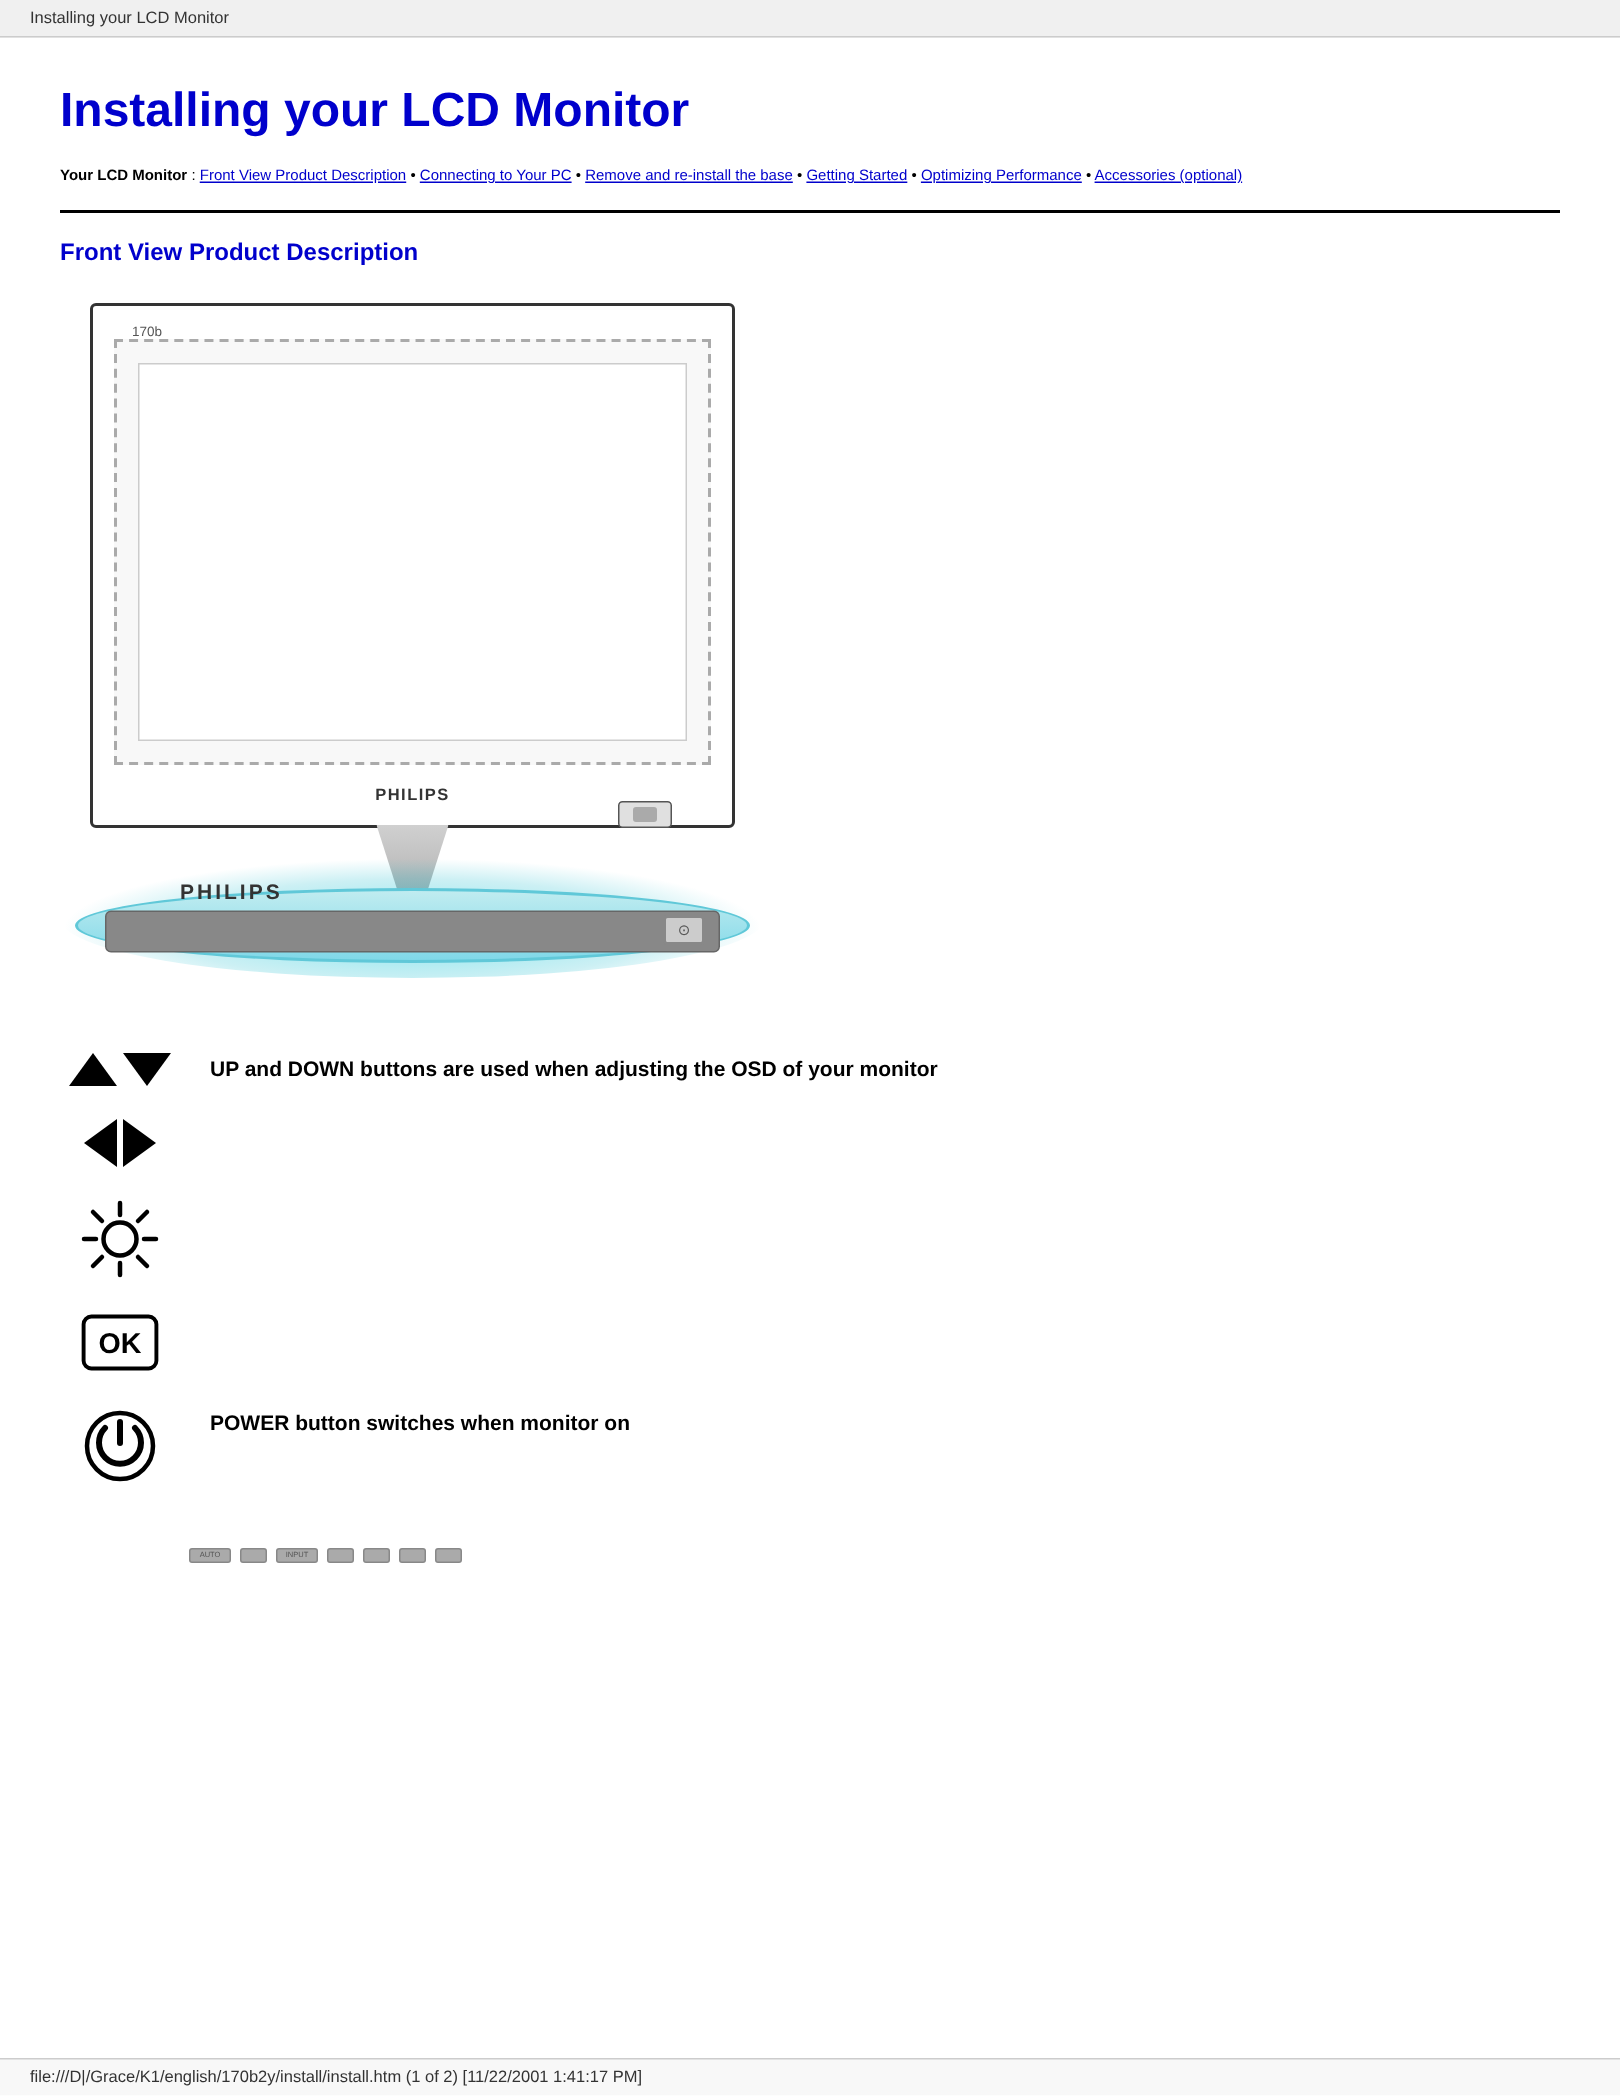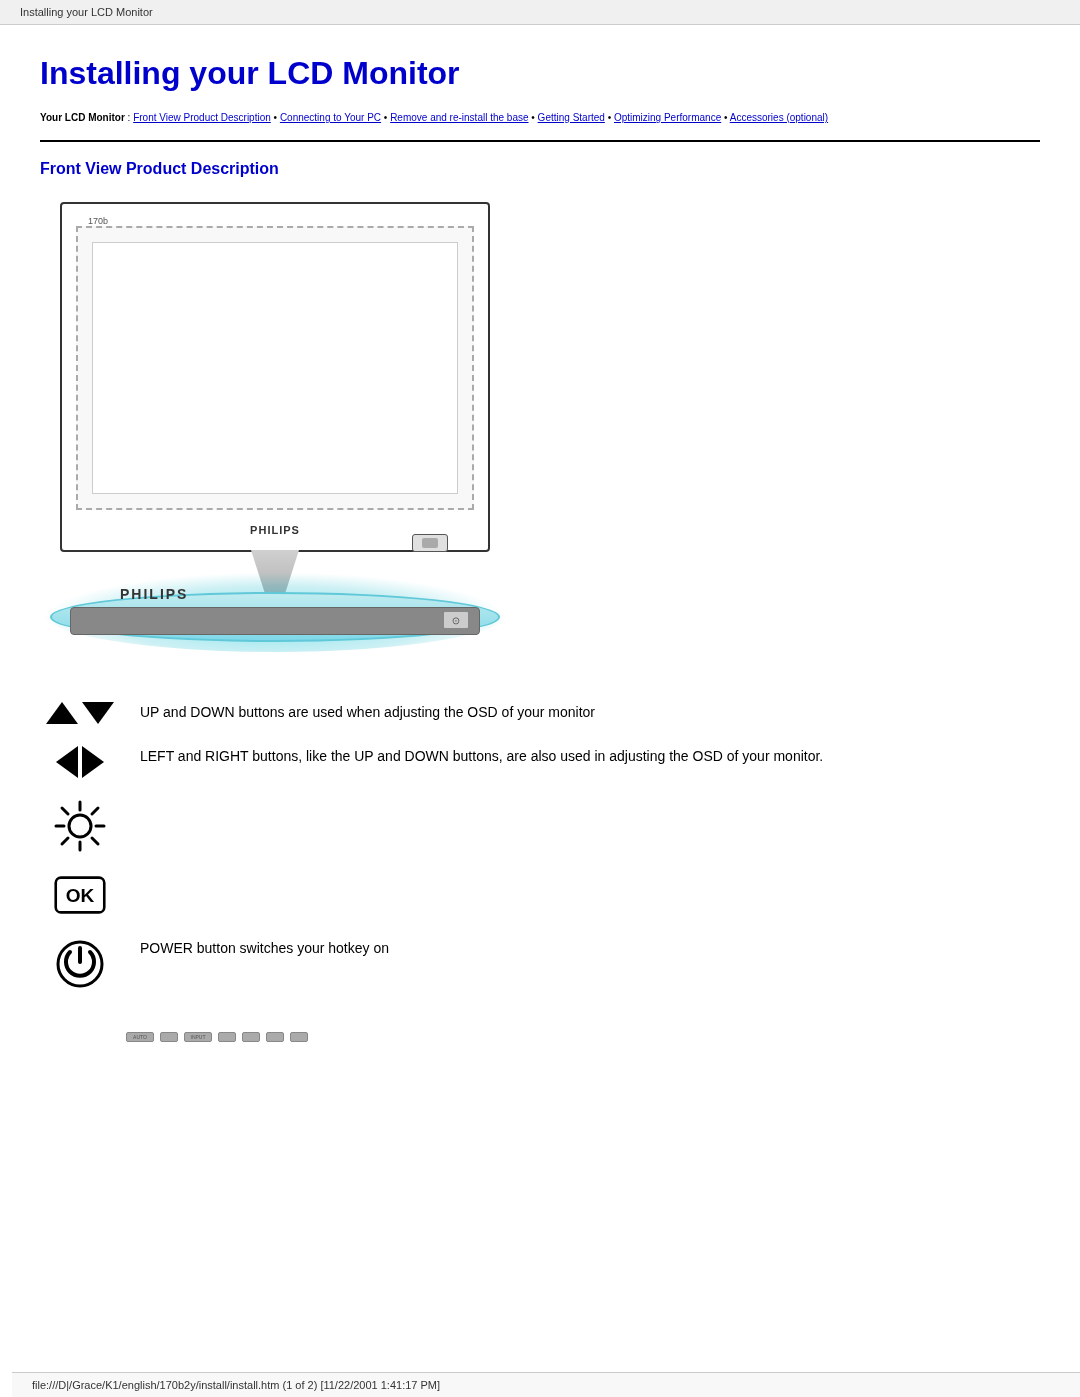--- a/index.html
+++ b/index.html
@@ -266,20 +266,21 @@
       display: flex;
       align-items: flex-end;
       justify-content: center;
       flex-shrink: 0;
     }
 
     .icon-text {
       font-size: 14px;
       line-height: 1.5;
       flex: 1;
+      font-weight: bold;
     }
 
     
     .up-down-arrows {
       display: flex;
       gap: 4px;
       align-items: center;
     }
 
     .triangle-up {
@@ -310,21 +311,21 @@
       width: 0;
       height: 0;
       border-top: 16px solid transparent;
       border-bottom: 16px solid transparent;
       border-left: 22px solid #000;
     }
 
     .footer-bar {
       position: absolute;
       bottom: 0;
-      left: 12px;
+      left: 0;
       right: 0;
       padding: 6px 20px;
       font-size: 11px;
       color: #333;
       border-top: 1px solid #ccc;
       background: #f8f8f8;
     }
 
     
     .brightness-svg {
@@ -419,21 +420,20 @@
       <div class="icon-text">UP and DOWN buttons are used when adjusting the OSD of your monitor</div>
     </div>
 
     <div class="icon-row">
       <div class="icon-cell">
         <div class="up-down-arrows">
           <div class="triangle-left"></div>
           <div class="triangle-right"></div>
         </div>
       </div>
-      <div class="icon-text">LEFT and RIGHT buttons, like the UP and DOWN buttons, are also used in adjusting the OSD of your monitor.</div>
     </div>
 
     <div class="icon-row">
       <div class="icon-cell">
         <svg class="brightness-svg" viewBox="0 0 52 52">
 
           <line x1="26" y1="2" x2="26" y2="10" stroke="#000" stroke-width="3" stroke-linecap="round"></line>
           <line x1="26" y1="42" x2="26" y2="50" stroke="#000" stroke-width="3" stroke-linecap="round"></line>
           <line x1="2" y1="26" x2="10" y2="26" stroke="#000" stroke-width="3" stroke-linecap="round"></line>
           <line x1="42" y1="26" x2="50" y2="26" stroke="#000" stroke-width="3" stroke-linecap="round"></line>
@@ -459,21 +459,21 @@
     <div class="icon-row">
       <div class="icon-cell">
         <svg class="power-svg" viewBox="0 0 52 52">
           <circle cx="26" cy="26" r="22" fill="white" stroke="#000" stroke-width="3"></circle>
 
           <path d="M 16 14 A 14 14 0 1 0 36 14" fill="none" stroke="#000" stroke-width="4" stroke-linecap="round"></path>
 
           <line x1="26" y1="10" x2="26" y2="24" stroke="#000" stroke-width="4" stroke-linecap="round"></line>
         </svg>
       </div>
-      <div class="icon-text">POWER button switches your hotkey on</div>
+      <div class="icon-text">POWER button switches when monitor on</div>
     </div>
 
   </div>
 </div>
 
 <div class="footer-bar">
   <span>file:///D|/Grace/K1/english/170b2y/install/install.htm (1 of 2) [11/22/2001 1:41:17 PM]</span>
 </div>
 
 </body></html>

